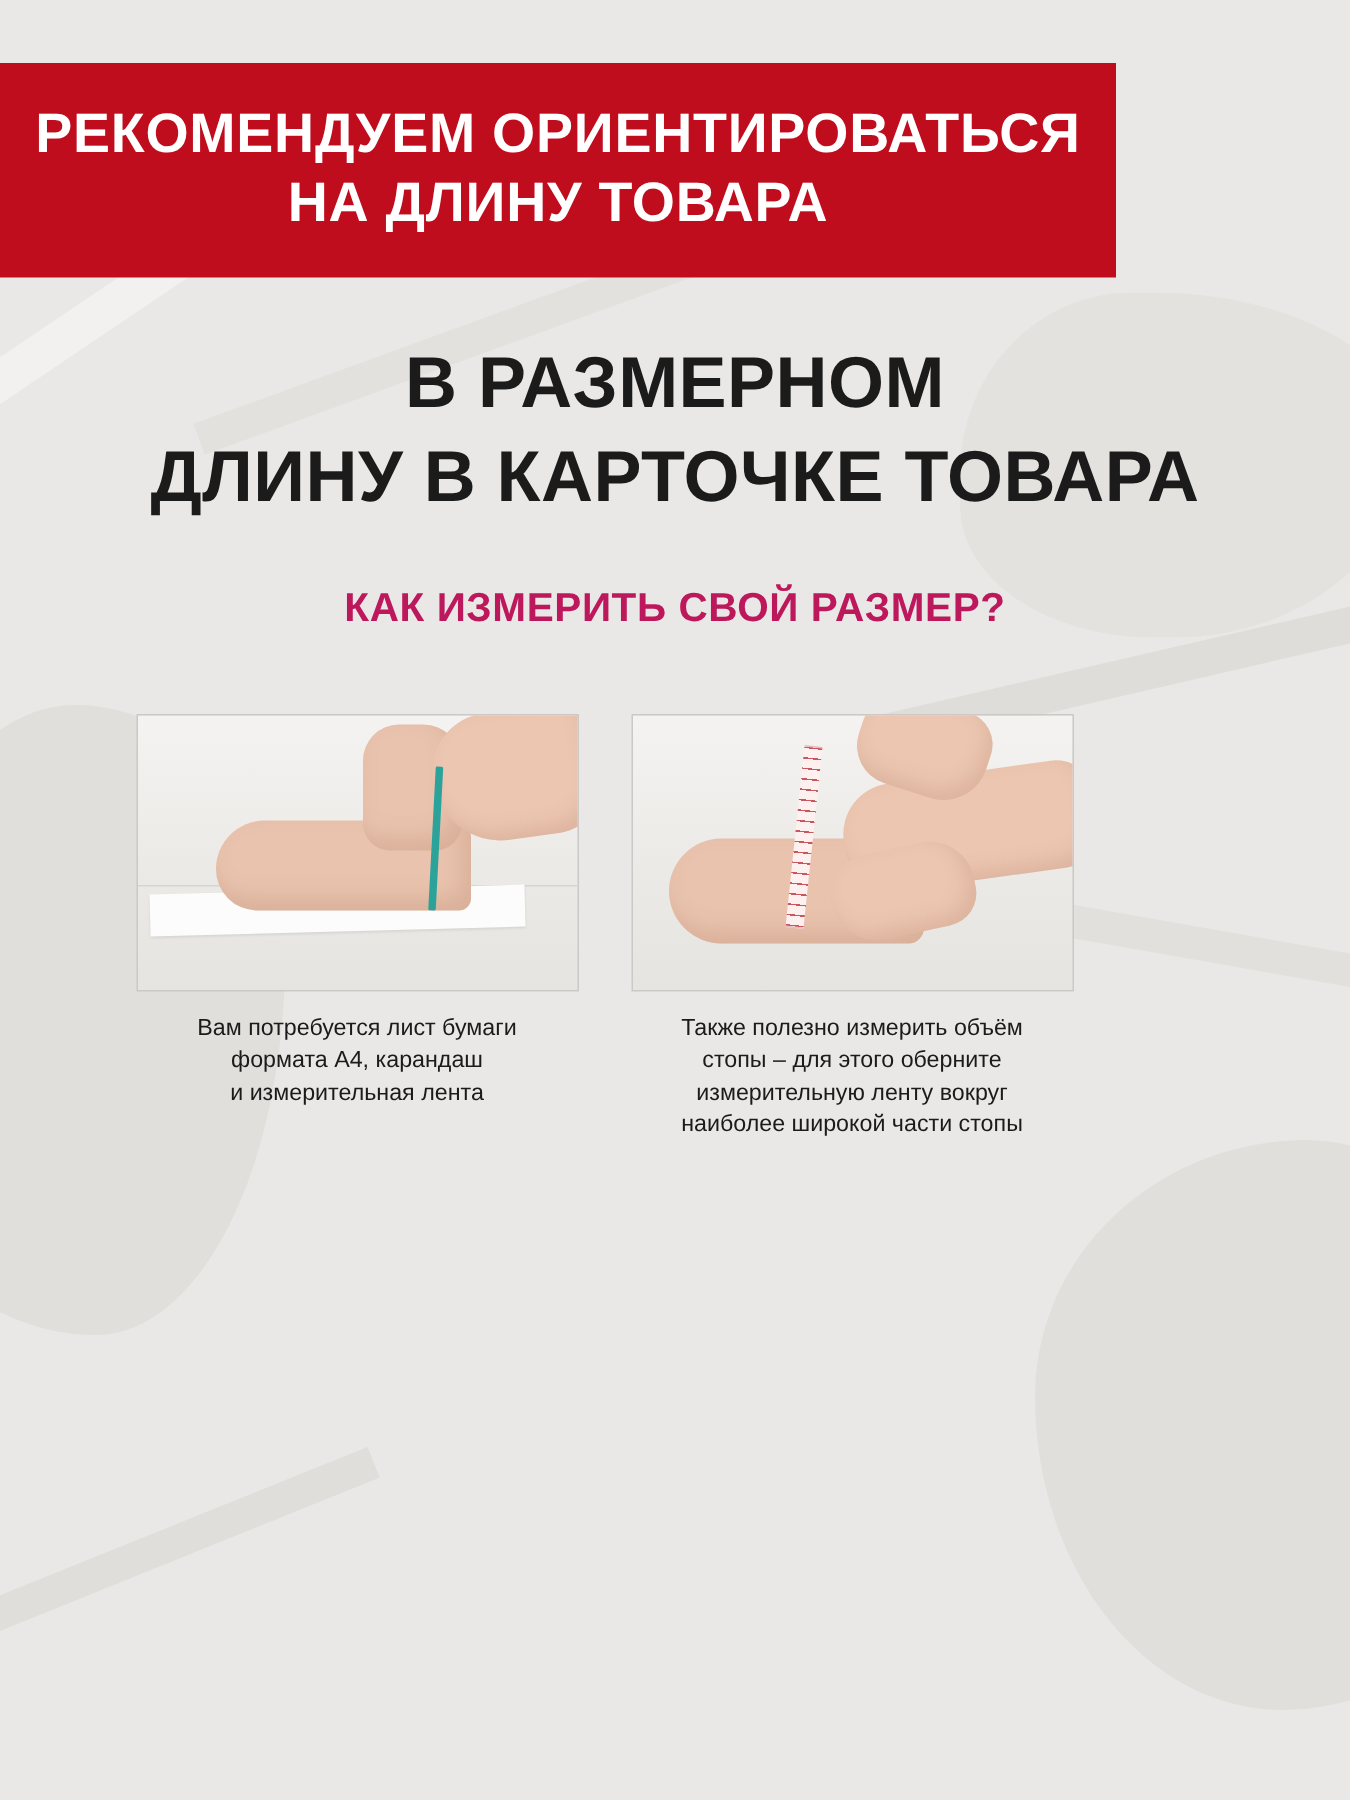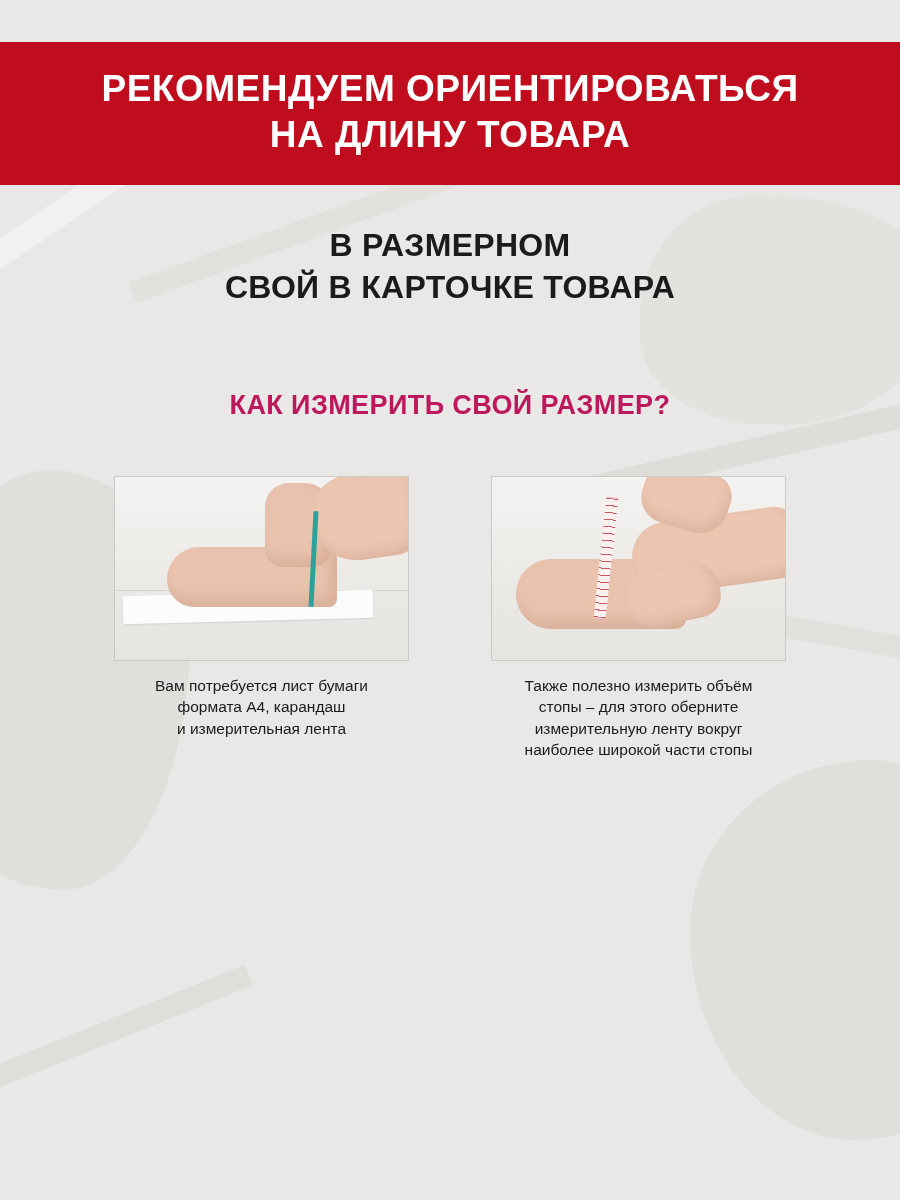--- a/index.html
+++ b/index.html
@@ -73,21 +73,21 @@
     width: 300px; height: 230px;
     border-radius: 40% 60% 55% 45% / 55% 45% 60% 40%;
     background: #e4e2df;
   }
 
   
   .banner {
     position: absolute;
     left: 0;
     top: 42px;
-    width: 900px;
+    width: 744px;
     background: #c00d1e;
     padding: 24px 0 26px;
     box-sizing: border-box;
     z-index: 3;
   }
   .banner-line {
     color: #ffffff;
     text-align: center;
     font-size: 37px;
     font-weight: bold;
@@ -96,21 +96,21 @@
   }
 
   
   .content {
     position: relative;
     z-index: 2;
   }
   .subhead {
     text-align: center;
     color: #1b1b1b;
-    font-size: 32px;
+    font-size: 48px;
     font-weight: bold;
     line-height: 1.32;
     letter-spacing: 0.3px;
   }
   .subhead-wrap {
     position: absolute;
     top: 224px;
     left: 0;
     width: 900px;
   }
@@ -126,21 +126,21 @@
     letter-spacing: 0.4px;
   }
 
   
   .steps {
     position: absolute;
     top: 476px;
     left: 0;
     width: 900px;
     display: grid;
-    grid-template-columns: 1fr 1fr;
+    grid-template-columns: 1fr 1fr 1fr 1fr;
     row-gap: 22px;
     column-gap: 30px;
     padding: 0 88px;
     box-sizing: border-box;
   }
   .step {
     display: flex;
     flex-direction: column;
     align-items: center;
   }
@@ -223,21 +223,21 @@
 
 <div class="content">
 
   <div class="banner">
     <div class="banner-line">РЕКОМЕНДУЕМ ОРИЕНТИРОВАТЬСЯ</div>
     <div class="banner-line">НА ДЛИНУ ТОВАРА</div>
   </div>
 
   <div class="subhead-wrap">
     <div class="subhead">В РАЗМЕРНОМ</div>
-    <div class="subhead">СВОЙ В КАРТОЧКЕ ТОВАРА</div>
+    <div class="subhead">ДЛИНУ В КАРТОЧКЕ ТОВАРА</div>
   </div>
 
   <div class="question">КАК ИЗМЕРИТЬ СВОЙ РАЗМЕР?</div>
 
   <div class="steps">
 
     <div class="step">
       <div class="photo">
         <div class="table-line"></div>
         <div class="paper" style="left:8px; top:116px; width:250px; height:28px; transform:rotate(-1.5deg);"></div>

